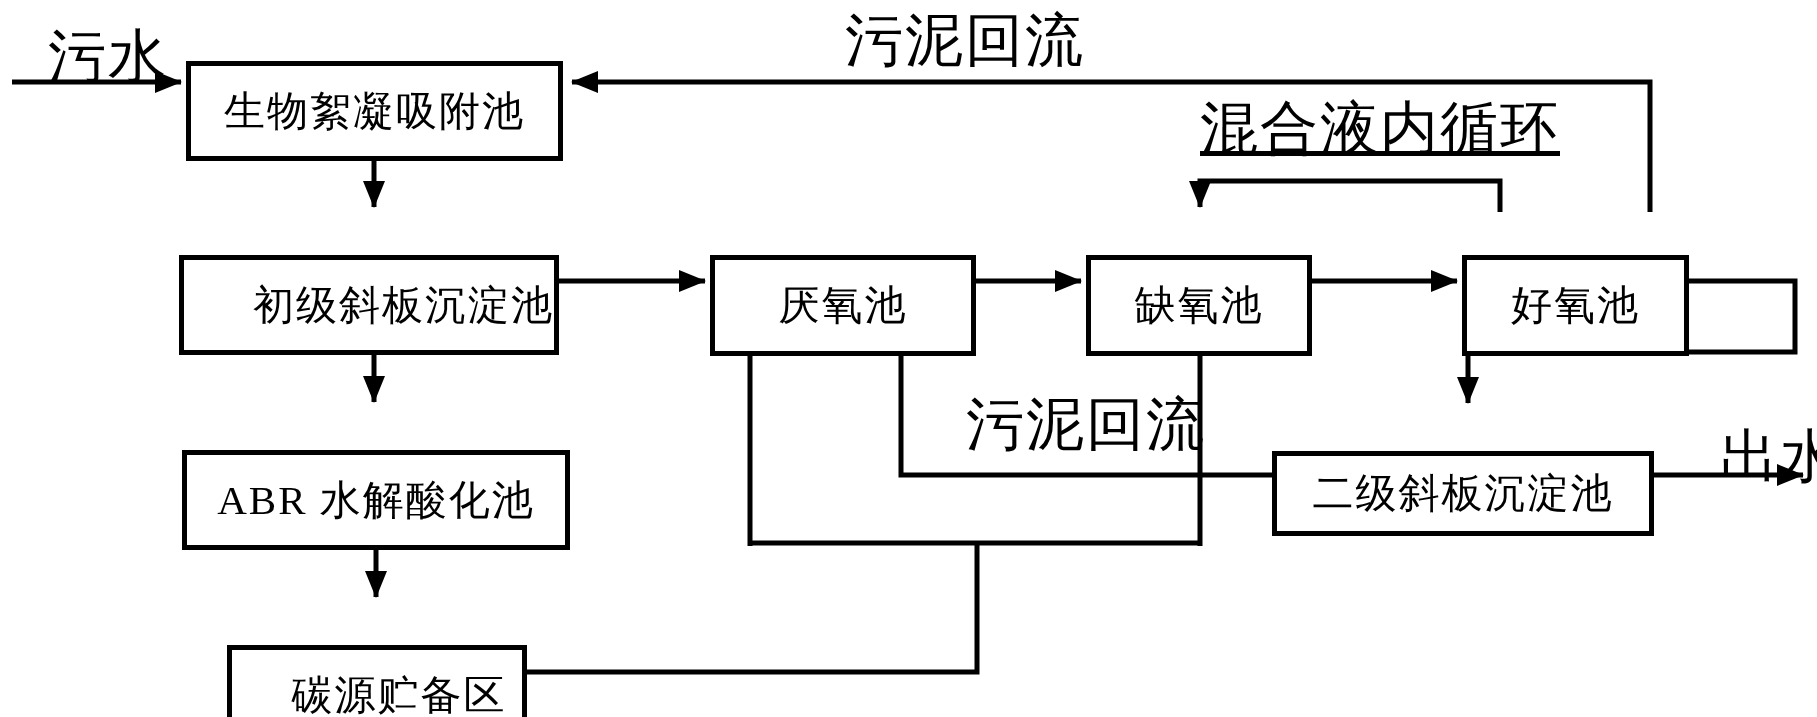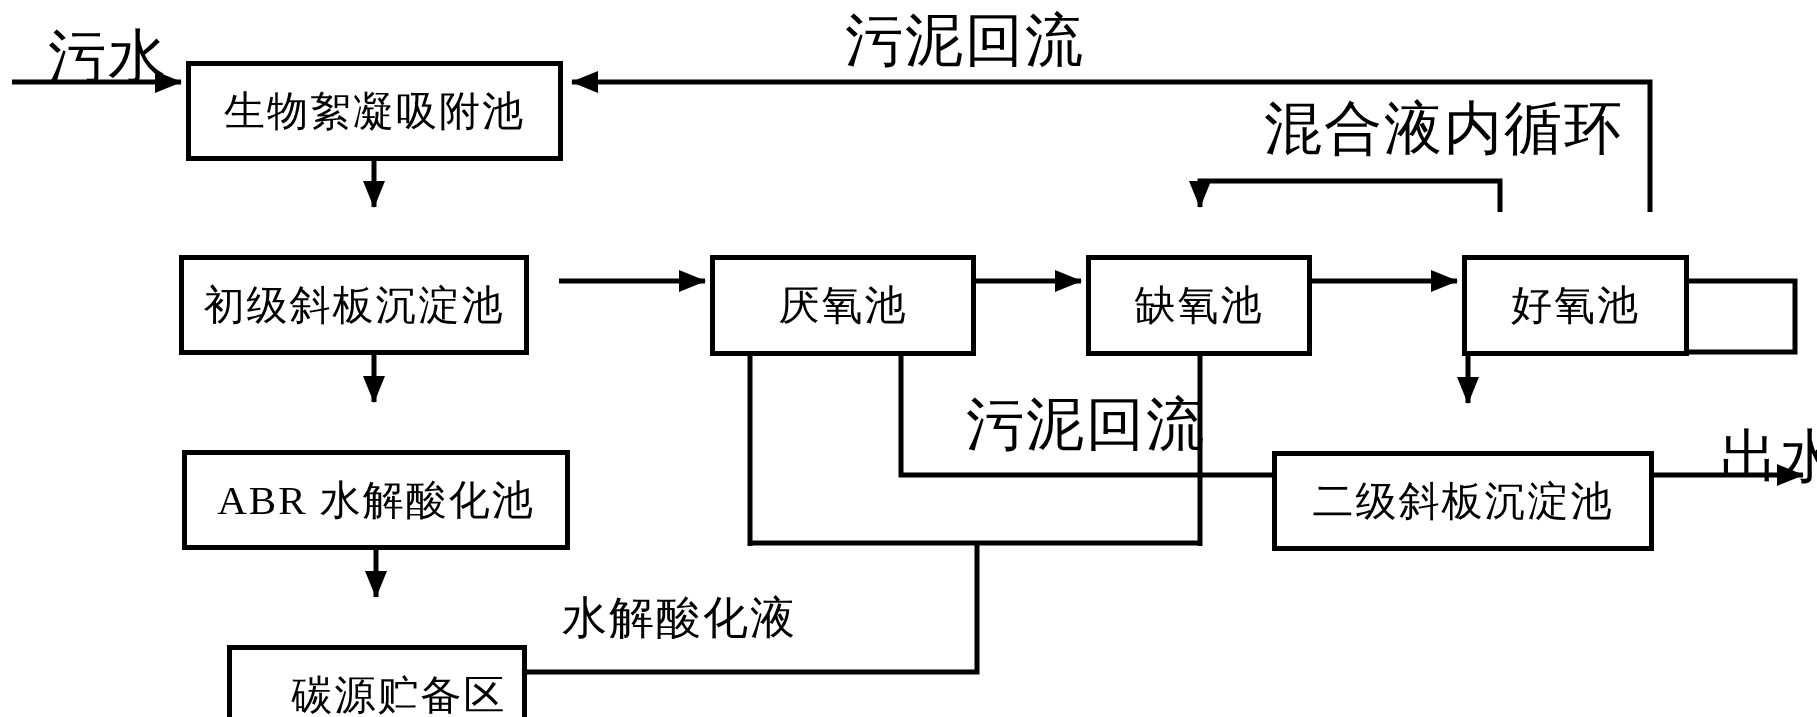--- a/index.html
+++ b/index.html
@@ -42,31 +42,31 @@
   .flow-label {
     position: absolute;
     font-size: 58px;
     letter-spacing: 2px;
     line-height: 1;
     white-space: nowrap;
     z-index: 3;
   }
   
   .n-bio       { left: 186px;  top: 18px;  width: 377px; height: 100px; }
-  .n-primary   { left: 179px;  top: 212px; width: 350px; height: 100px; }
+  .n-primary   { left: 179px;  top: 212px; width: 380px; height: 100px; justify-content: flex-end; }
   .n-anaerobic { left: 710px;  top: 212px; width: 266px; height: 101px; }
   .n-anoxic    { left: 1086px; top: 212px; width: 226px; height: 101px; align-items: center; }
   .n-aerobic   { left: 1462px; top: 212px; width: 227px; height: 101px; }
   .n-abr       { left: 182px;  top: 407px; width: 388px; height: 100px; }
   .n-carbon    { left: 227px;  top: 602px; width: 300px; height: 100px; padding-left: 44px; }
-  .n-secondary { left: 1272px; top: 408px; width: 382px; height: 100px; }
+  .n-secondary { left: 1272px; top: 408px; width: 382px; height: 85px; }
   
   .l-influent  { left: 48px;   top: 28px;  }
   .l-return    { left: 845px;  top: 12px;  }
-  .l-internal  { left: 1264px; top: 100px; }
+  .l-internal  { left: 1200px; top: 100px; text-decoration: underline; }
   .l-sludge    { left: 966px;  top: 396px; }
   .l-feed      { left: 562px;  top: 596px; font-size: 45px; }
   .l-effluent  { left: 1688px; top: 428px; margin-left: 32px; }
 </style>
 </head>
 <body>
 
 <div class="canvas">
 
   <svg class="wires" viewBox="0 0 1817 717" xmlns="http://www.w3.org/2000/svg">
@@ -117,16 +117,15 @@
     <span>碳源贮备区</span>
   </div>
   <div class="node n-secondary">
     <span>二级斜板沉淀池</span>
   </div>
 
   <div class="flow-label l-influent">污水</div>
   <div class="flow-label l-return">污泥回流</div>
   <div class="flow-label l-internal">混合液内循环</div>
   <div class="flow-label l-sludge">污泥回流</div>
-  <div class="flow-label l-feed">水解酸化液</div>
   <div class="flow-label l-effluent">出水</div>
 
 </div>
 
 </body></html>

